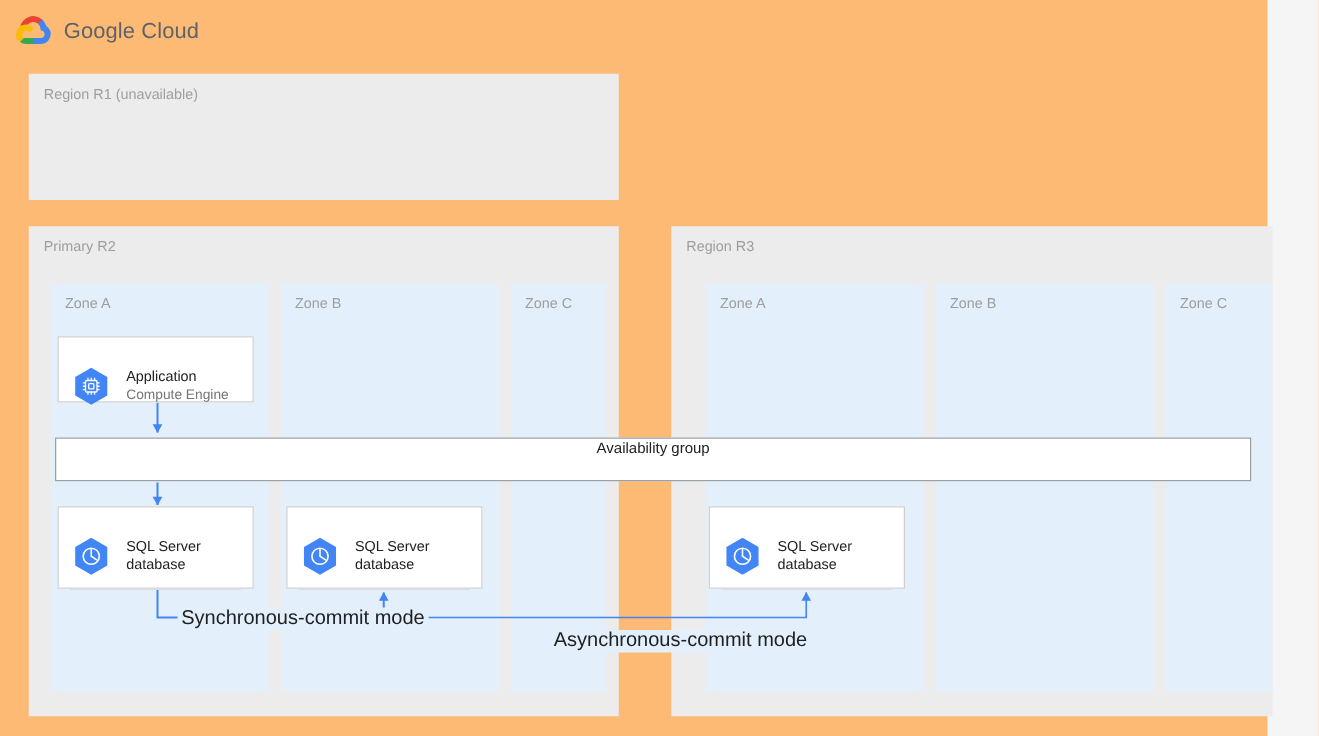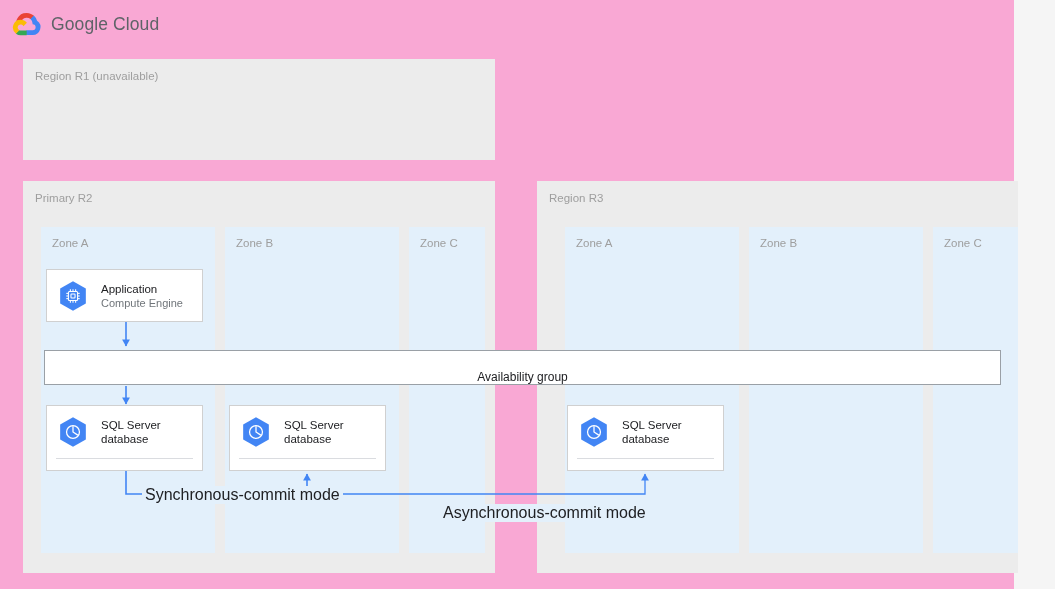--- a/index.html
+++ b/index.html
@@ -10,21 +10,21 @@
     width: 1055px;
     height: 589px;
     background: #f5f5f5;
     font-family: "Liberation Sans", sans-serif;
     overflow: hidden;
   }
   #canvas {
     position: relative;
     width: 1014px;
     height: 589px;
-    background: #f9a8d4;
+    background: #fdba74;
   }
 
   
   .brand {
     position: absolute;
     left: 12px;
     top: 10px;
     display: flex;
     align-items: center;
     gap: 9px;
@@ -69,21 +69,21 @@
   
   .card {
     position: absolute;
     background: #ffffff;
     border: 1px solid #d0d0d0;
     box-sizing: border-box;
   }
   .card-main {
     display: flex;
     align-items: center;
-    padding: 9px 10px 9px 9px;
+    padding: 22px 10px 9px 9px;
     gap: 11px;
   }
   .hexicon { width: 34px; height: 34px; flex: 0 0 34px; display: block; }
   .card-text { display: flex; flex-direction: column; justify-content: center; }
   .card-title {
     font-size: 11.5px;
     color: #202124;
     line-height: 14px;
     white-space: nowrap;
   }
@@ -105,21 +105,21 @@
     white-space: nowrap;
   }
 
   
   .ag-bar {
     position: absolute;
     background: #ffffff;
     border: 1px solid #9aa0a6;
     box-sizing: border-box;
     display: flex;
-    align-items: flex-end;
+    align-items: flex-start;
     justify-content: center;
   }
   .ag-bar-label {
     font-size: 12px;
     color: #202124;
     white-space: nowrap;
   }
 
   
   .conn-svg {

